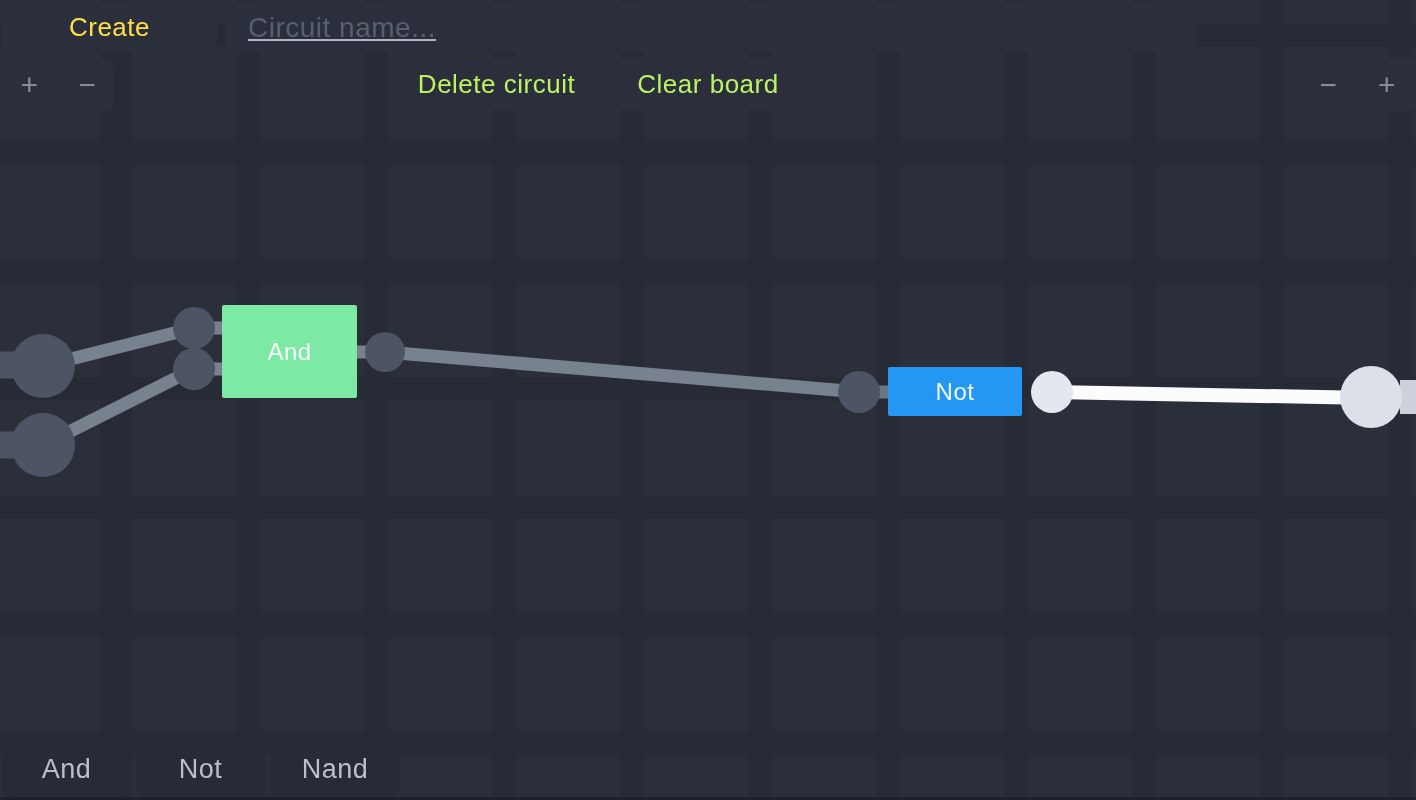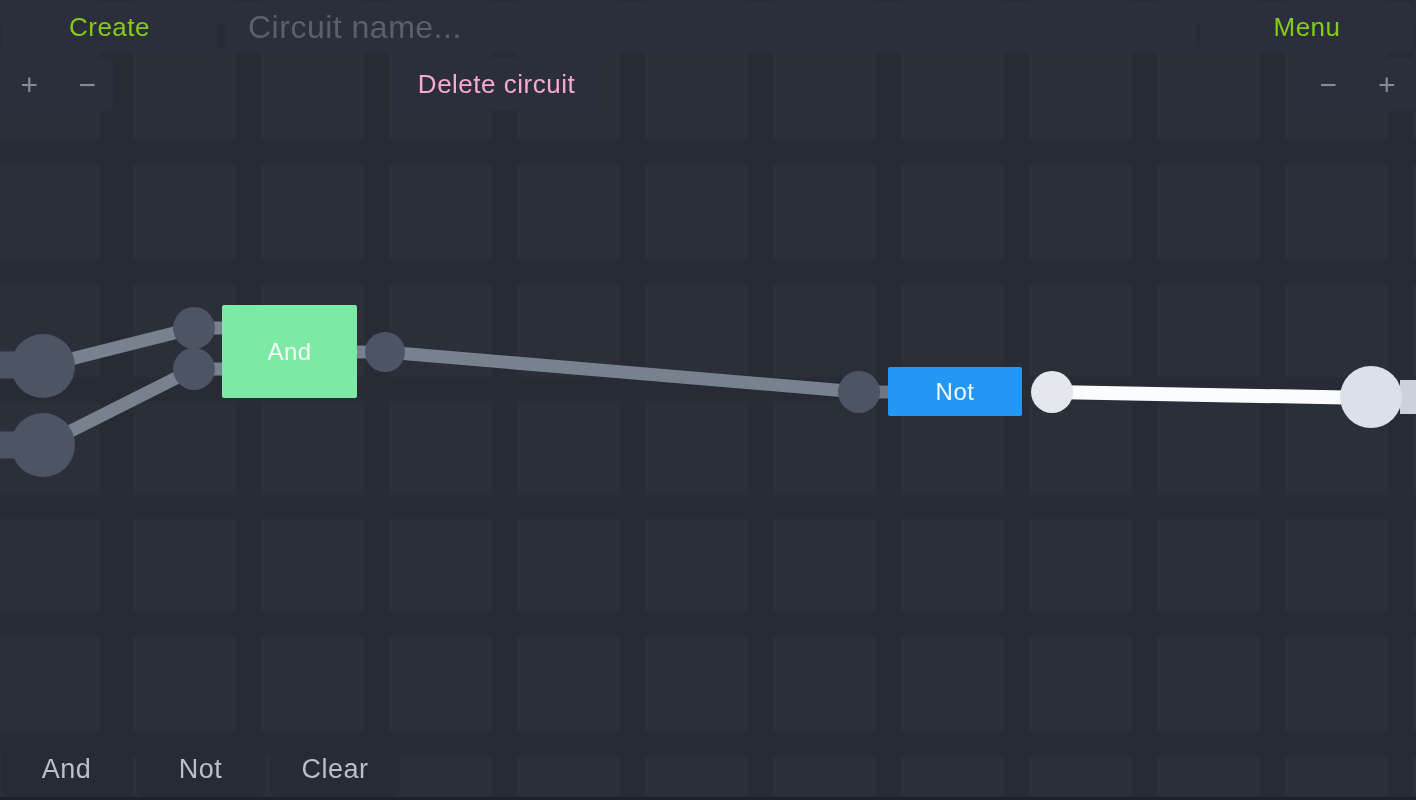--- a/index.html
+++ b/index.html
@@ -21,35 +21,36 @@
     position:absolute; z-index:3;
     display:flex; align-items:center; justify-content:center;
     color:rgba(255,255,255,0.93); font-size:24px; letter-spacing:0.5px;
     border-radius:2px; cursor:move;
   }
 
   .ui-btn {
     position:absolute; z-index:10;
     background:#2a2f3b; border:none; border-radius:7px;
     display:flex; align-items:center; justify-content:center;
-    color:#84cc16; font-size:26px; letter-spacing:0.5px;
+    color:#fde047; font-size:26px; letter-spacing:0.5px;
     font-family:"Liberation Sans", sans-serif;
     cursor:pointer;
   }
-  .ui-btn.dim { color:#f9a8d4; }
+  .ui-btn.dim { color:#bef264; }
   .ui-btn.zoom { color:#868b96; font-size:30px; font-weight:400; }
 
   #create-btn { left:2px;   top:2px;  width:215px; height:51px; }
   #menu-btn   { left:1200px;top:2px;  width:214px; height:51px; }
 
   #circuit-name {
     position:absolute; z-index:10; left:226px; top:2px; width:970px; height:51px;
     background:#2a2f3b; border:none; outline:none; border-radius:7px;
-    color:#aeb3bd; font-size:32px; letter-spacing:0.5px; padding:0 22px;
+    color:#aeb3bd; font-size:28px; letter-spacing:0.5px; padding:0 22px;
     font-family:"Liberation Sans", sans-serif;
+    text-decoration:underline;
   }
   #circuit-name::placeholder { color:#58606f; opacity:1; }
 
   #zoom-in-left   { left:2px;    top:58px; width:55px; height:53px; }
   #zoom-out-left  { left:62px;   top:58px; width:51px; height:53px; }
   #zoom-out-right { left:1302px; top:58px; width:53px; height:53px; }
   #zoom-in-right  { left:1359px; top:58px; width:56px; height:53px; }
 
   #delete-btn { left:397px; top:58px; width:199px; height:52px; }
   #clear-btn  { left:601px; top:58px; width:214px; height:52px; }
@@ -97,50 +98,50 @@
       <circle cx="1052" cy="392" r="21" fill="#e4e7ed"></circle>
       <circle cx="1371" cy="397" r="31" fill="#dce1e9"></circle>
     </svg>
 
   <button class="ui-btn" id="create-btn">
     <span>Create</span>
   </button>
 
   <input id="circuit-name" type="text" placeholder="Circuit name..." style="">
 
-  <button class="ui-btn" id="menu-btn">
-    <span>Menu</span>
-  </button>
 
   <button class="ui-btn zoom" id="zoom-in-left">
     <span>+</span>
   </button>
   <button class="ui-btn zoom" id="zoom-out-left">
     <span>−</span>
   </button>
 
   <button class="ui-btn dim" id="delete-btn">
     <span>Delete circuit</span>
+  </button>
+  <button class="ui-btn dim" id="clear-btn">
+    <span>Clear board</span>
   </button>
 
   <button class="ui-btn zoom" id="zoom-out-right">
     <span>−</span>
   </button>
   <button class="ui-btn zoom" id="zoom-in-right">
     <span>+</span>
   </button>
 
   <div id="palette">
     <button class="palette-btn">
       <span>And</span>
     </button>
     <button class="palette-btn">
       <span>Not</span>
     </button>
     <button class="palette-btn">
-      <span>Clear</span>
+      <span>Nand</span>
     </button>
   </div>
 
   <div id="bottom-edge"></div>
 <div class="gate" style="left: 222px; top: 305px; width: 135px; height: 93px; background: rgb(124, 233, 164);">And</div>
     <div class="gate" style="left: 888px; top: 367px; width: 134px; height: 49px; background: rgb(36, 150, 244);">Not</div>
   </div>
 
 </body></html>

